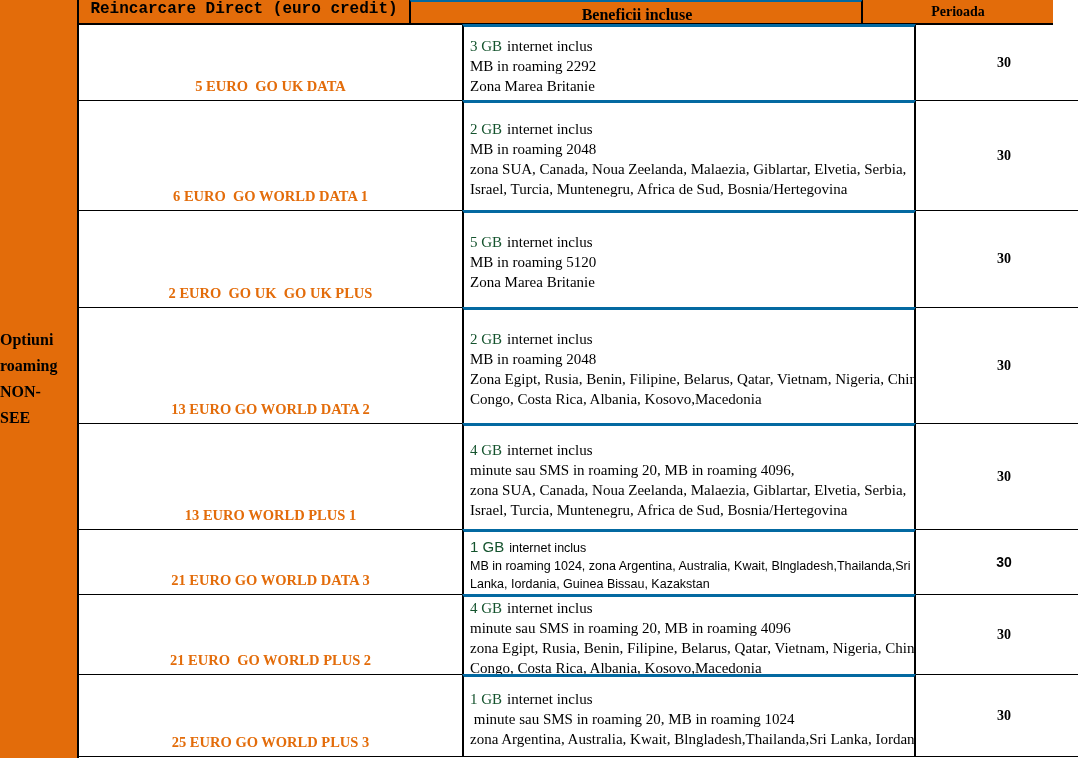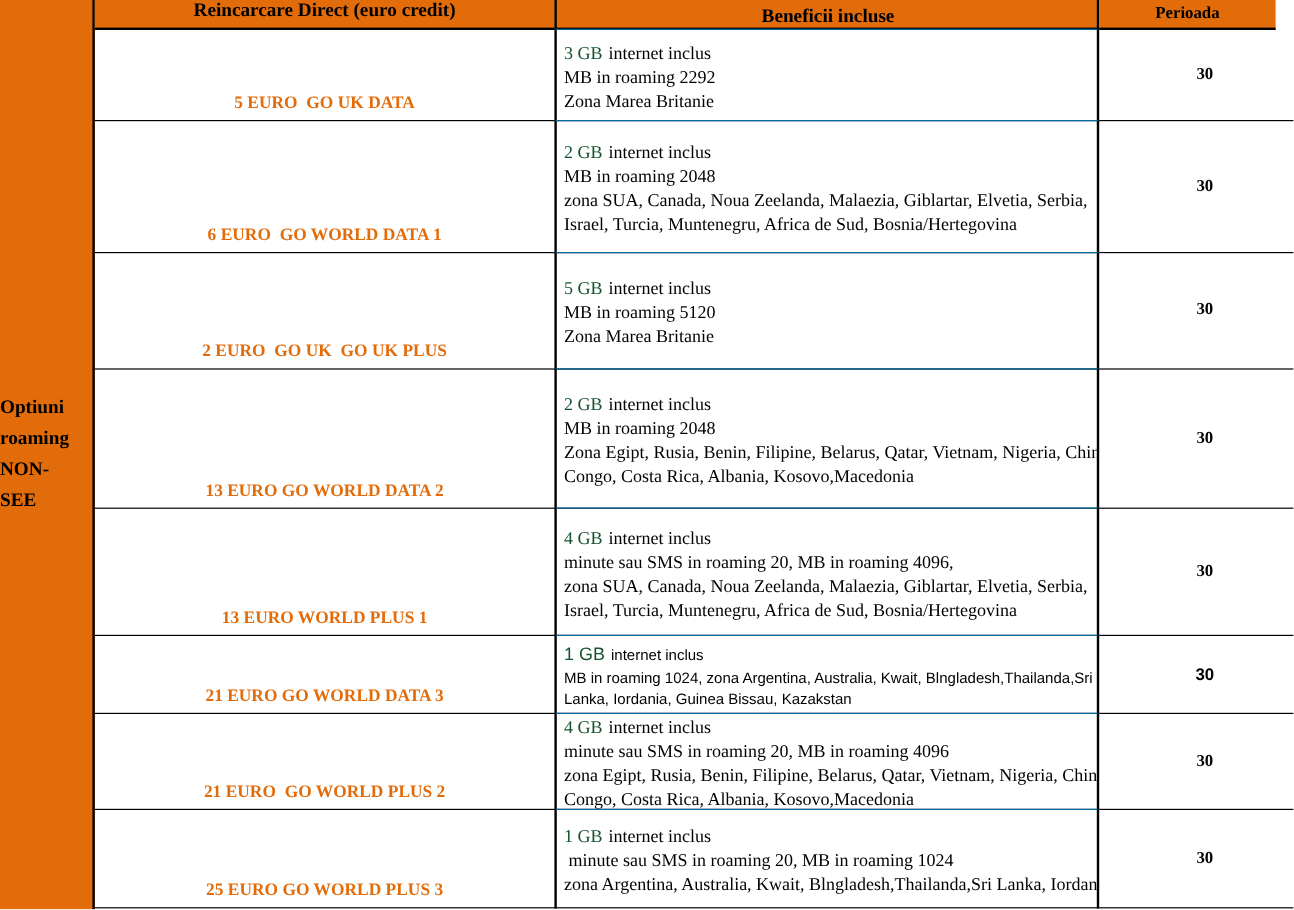--- a/index.html
+++ b/index.html
@@ -39,23 +39,23 @@
   .hcell {
     background: #E36C0A;
     border-bottom: 2px solid #000000;
     font-weight: bold;
     font-size: 16px;
     display: flex;
     align-items: center;
     justify-content: center;
     white-space: pre;
   }
-  .hcell.c-plan { width: 383px; }
+  .hcell.c-plan { width: 330px; font-family: Liberation Mono, monospace; }
   .hcell.c-ben  { width: 454px; border-left: 2px solid #000000; border-right: 2px solid #000000; }
-  .hcell.c-per  { width: 147px; }
+  .hcell.c-per  { width: 190px; }
   .brow { display: flex; flex: none; }
   .cell { border-bottom: 1px solid #000000; }
   .c-plan {
     width: 383px;
     display: flex;
     flex-direction: column;
     justify-content: flex-end;
     align-items: center;
     padding-bottom: 5px;
   }
@@ -63,21 +63,21 @@
     color: #E36C0A;
     font-weight: bold;
     font-size: 14.5px;
     white-space: pre;
     text-align: center;
   }
   .c-ben {
     width: 454px;
     border-left: 2px solid #000000;
     border-right: 2px solid #000000;
-    border-top: 1px solid #0369a1;
+    border-top: 3px solid #0369a1;
     margin-top: -1px;
     display: flex;
     flex-direction: column;
     justify-content: center;
     padding: 4px 4px 0 6px;
     overflow: hidden;
   }
   .ben-line, .ben-first {
     font-size: 15px;
     line-height: 20px;

